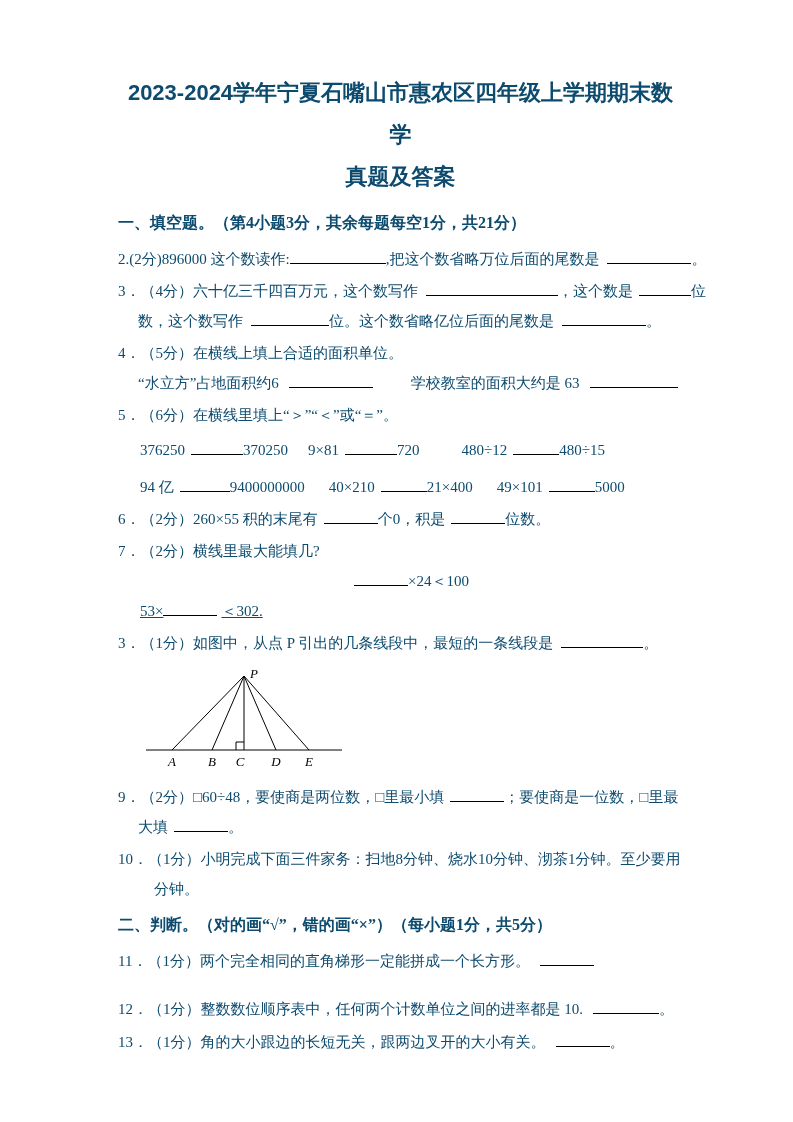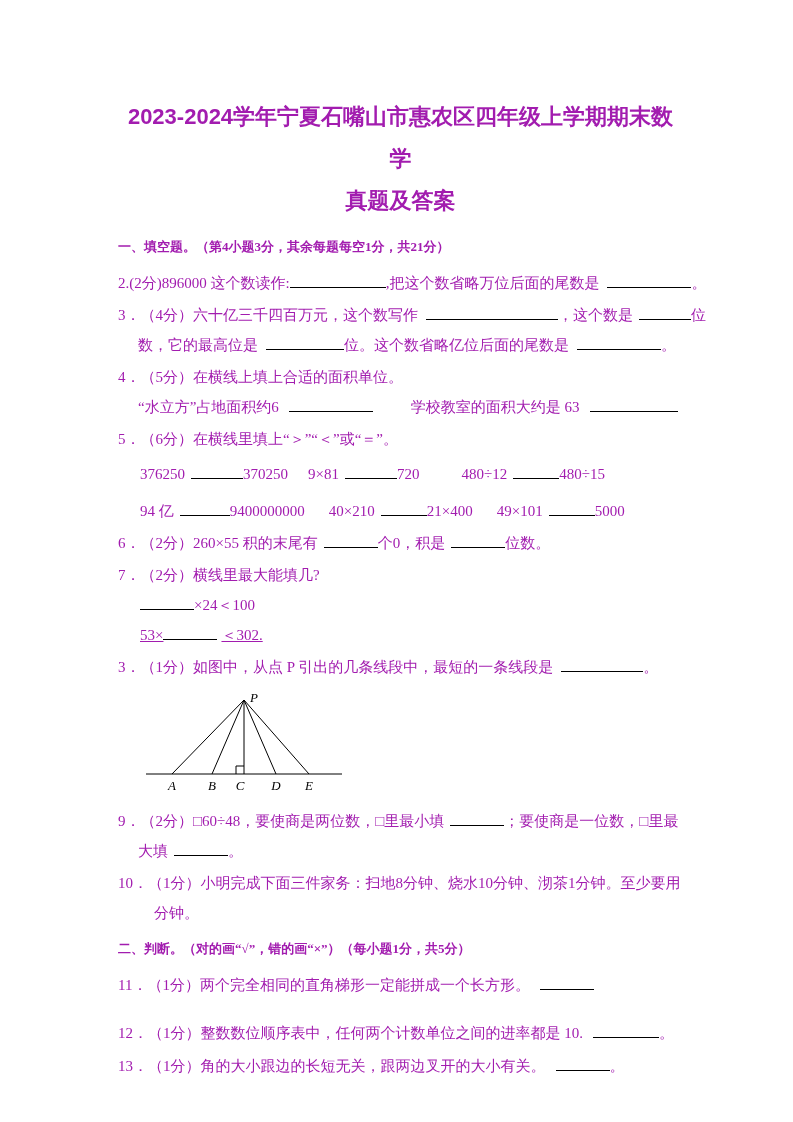--- a/index.html
+++ b/index.html
@@ -1,33 +1,33 @@
 <!DOCTYPE html>
 <html><head>
 <meta charset="utf-8">
 <style>
   html,body{margin:0;padding:0;background:#ffffff;}
   .page{
     position:relative;
     width:793px;height:1122px;
     background:#ffffff;
     box-sizing:border-box;
-    padding:96px 110px 30px 118px;
+    padding:72px 110px 30px 118px;
     font-family:"Liberation Serif","DejaVu Serif",serif;
-    font-size:15px;color:#a21caf;
+    font-size:15px;color:#0c4a6e;
     overflow:hidden;
   }
   .title{
     text-align:center;font-weight:bold;
     font-size:22px;line-height:42px;
     margin-bottom:10px;
     font-family:"Liberation Sans","DejaVu Sans",sans-serif;
   }
   .section-header{
-    font-weight:bold;font-size:13px;
+    font-weight:bold;font-size:16px;
     line-height:30px;margin:6px 0 6px 0;
   }
   .question{margin:0 0 2px 0;}
   .line{line-height:30px;white-space:nowrap;}
   .blank{
     display:inline-block;height:14px;
     border-bottom:1px solid #000;
     vertical-align:baseline;
   }
   .gap{display:inline-block;height:1px;}
@@ -45,37 +45,37 @@
     <div>2023-2024学年宁夏石嘴山市惠农区四年级上学期期末数学</div>
     <div>真题及答案</div>
   </div>
   <div class="content">
       <div class="section-header">一、填空题。（第4小题3分，其余每题每空1分，共21分）</div>
       <div class="question">
         <div class="line"><span>2.(2分)896000 这个数读作:</span><span class="blank" style="width: 96px;"></span><span>,把这个数省略万位后面的尾数是</span><span class="gap" style="width: 8px;"></span><span class="blank" style="width: 84px;"></span><span>。</span></div>
       </div>
       <div class="question">
         <div class="line"><span>3．（4分）六十亿三千四百万元，这个数写作</span><span class="gap" style="width: 8px;"></span><span class="blank" style="width: 132px;"></span><span>，这个数是</span><span class="gap" style="width: 6px;"></span><span class="blank" style="width: 52px;"></span><span>位</span></div>
-        <div class="line" style="padding-left: 20px;"><span>数，它的最高位是</span><span class="gap" style="width: 8px;"></span><span class="blank" style="width: 78px;"></span><span>位。这个数省略亿位后面的尾数是</span><span class="gap" style="width: 8px;"></span><span class="blank" style="width: 84px;"></span><span>。</span></div>
+        <div class="line" style="padding-left: 20px;"><span>数，这个数写作</span><span class="gap" style="width: 8px;"></span><span class="blank" style="width: 78px;"></span><span>位。这个数省略亿位后面的尾数是</span><span class="gap" style="width: 8px;"></span><span class="blank" style="width: 84px;"></span><span>。</span></div>
       </div>
       <div class="question">
         <div class="line"><span>4．（5分）在横线上填上合适的面积单位。</span></div>
         <div class="line" style="padding-left: 20px;"><span>“水立方”占地面积约6</span><span class="gap" style="width: 10px;"></span><span class="blank" style="width: 84px;"></span><span class="gap" style="width: 38px;"></span><span>学校教室的面积大约是 63</span><span class="gap" style="width: 10px;"></span><span class="blank" style="width: 88px;"></span></div>
       </div>
       <div class="question">
         <div class="line"><span>5．（6分）在横线里填上“＞”“＜”或“＝”。</span></div>
         <div class="line" style="padding-left: 22px; margin-top: 5px;"><span>376250</span><span class="gap" style="width: 6px;"></span><span class="blank" style="width: 52px;"></span><span>370250</span><span class="gap" style="width: 20px;"></span><span>9×81</span><span class="gap" style="width: 6px;"></span><span class="blank" style="width: 52px;"></span><span>720</span><span class="gap" style="width: 42px;"></span><span>480÷12</span><span class="gap" style="width: 6px;"></span><span class="blank" style="width: 46px;"></span><span>480÷15</span></div>
         <div class="line" style="padding-left: 22px; margin-top: 7px;"><span>94 亿</span><span class="gap" style="width: 6px;"></span><span class="blank" style="width: 50px;"></span><span>9400000000</span><span class="gap" style="width: 24px;"></span><span>40×210</span><span class="gap" style="width: 6px;"></span><span class="blank" style="width: 46px;"></span><span>21×400</span><span class="gap" style="width: 24px;"></span><span>49×101</span><span class="gap" style="width: 6px;"></span><span class="blank" style="width: 46px;"></span><span>5000</span></div>
       </div>
       <div class="question">
         <div class="line" style="margin-top: 1px;"><span>6．（2分）260×55 积的末尾有</span><span class="gap" style="width: 6px;"></span><span class="blank" style="width: 54px;"></span><span>个0，积是</span><span class="gap" style="width: 6px;"></span><span class="blank" style="width: 54px;"></span><span>位数。</span></div>
       </div>
       <div class="question">
         <div class="line"><span>7．（2分）横线里最大能填几?</span></div>
-        <div class="line" style="padding-left: 22px;"><span class="blank" style="width: 54px;"></span><span>×24＜100</span></div>
+        <div class="line" style="padding-left: 22px; text-align: center;"><span class="blank" style="width: 54px;"></span><span>×24＜100</span></div>
         <div class="line" style="padding-left: 22px; text-decoration: underline;"><span>53×</span><span class="blank" style="width: 54px;"></span><span class="gap" style="width: 4px;"></span><span>＜302.</span></div>
       </div>
       <div class="question">
         <div class="line"><span>3．（1分）如图中，从点 P 引出的几条线段中，最短的一条线段是</span><span class="gap" style="width: 8px;"></span><span class="blank" style="width: 82px;"></span><span>。</span></div>
       </div>
       <div class="figure-wrap"><svg width="212" height="106">
           <line x1="4" y1="86" x2="200" y2="86" stroke="#000" stroke-width="1"></line>
           <line x1="102" y1="12" x2="30" y2="86" stroke="#000" stroke-width="1"></line>
           <line x1="102" y1="12" x2="70" y2="86" stroke="#000" stroke-width="1"></line>
           <line x1="102" y1="12" x2="102" y2="86" stroke="#000" stroke-width="1"></line>

